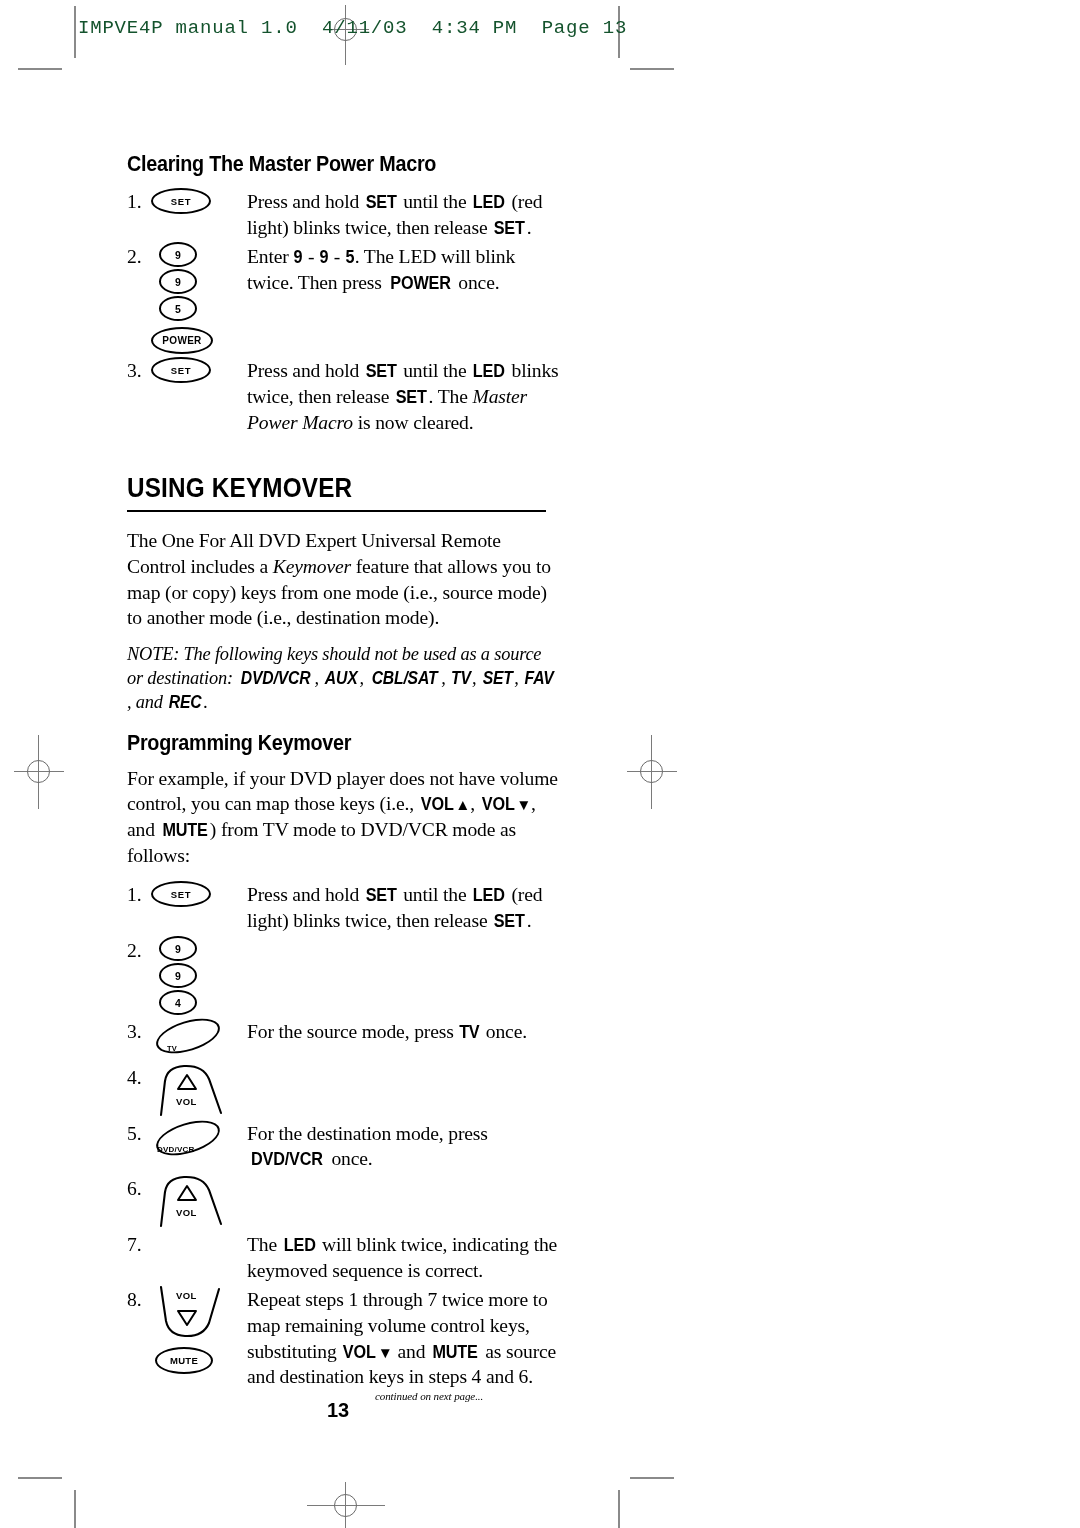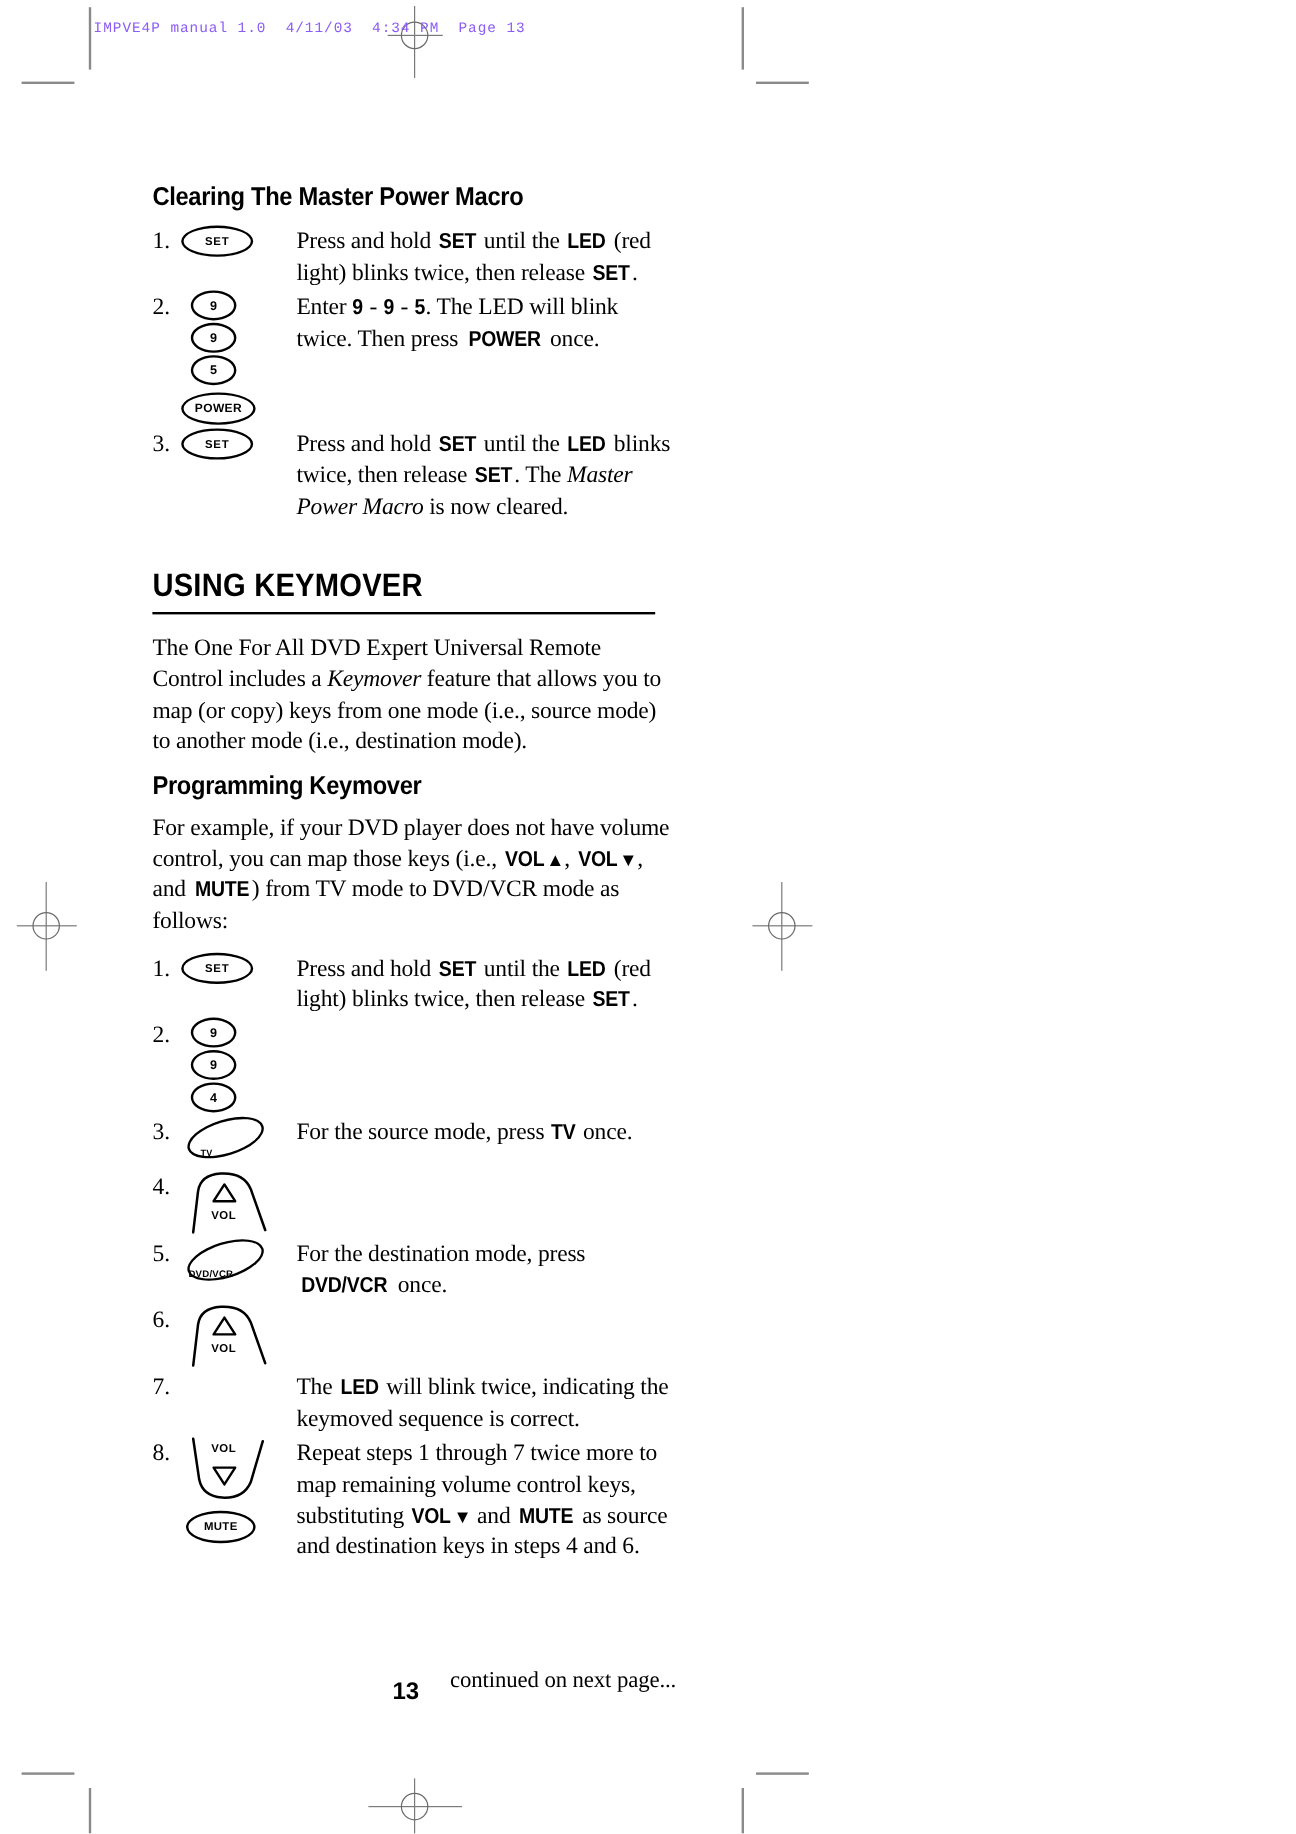--- a/index.html
+++ b/index.html
@@ -35,23 +35,23 @@
     position: absolute;
     background: #7a7a7a;
   }
 
   
   .slug {
     position: absolute;
     left: 78px;
     top: 17px;
     font-family: "Liberation Mono", monospace;
-    font-size: 12px;
+    font-size: 19px;
     letter-spacing: 0.8px;
-    color: #8b5cf6;
+    color: #14532d;
     white-space: pre;
   }
 
   
   .content {
     position: absolute;
     left: 127px;
     top: 152px;
     width: 432px;
   }
@@ -223,21 +223,22 @@
     left: 327px;
     top: 1399px;
     font-family: "Liberation Sans", sans-serif;
     font-weight: bold;
     font-size: 20px;
   }
   .continued {
     position: absolute;
     left: 375px;
     top: 1390px;
-    font-size: 19px;
+    font-size: 11px;
+    font-style: italic;
     letter-spacing: -0.1px;
   }
 </style>
 </head>
 <body>
 
 <div class="crop-line" style="left:74px; top:6px; width:1.6px; height:52px;"></div>
 <div class="crop-line" style="left:18px; top:68px; width:44px; height:1.6px;"></div>
 <div class="crop-line" style="left:618px; top:6px; width:1.6px; height:52px;"></div>
 <div class="crop-line" style="left:630px; top:68px; width:44px; height:1.6px;"></div>
@@ -303,20 +304,21 @@
       </div>
     </div>
 
   <div style="height:36px"></div>
 
   <h1 class="main-head">USING KEYMOVER</h1>
   <hr class="head-rule">
 
   <p class="body">The One For All DVD Expert Universal Remote Control includes a <span class="em">Keymover</span> feature that allows you to map (or copy) keys from one mode (i.e., source mode) to another mode (i.e., destination mode).</p>
 
+  <p class="note">NOTE: The following keys should not be used as a source or destination: <span class="ki">DVD/VCR</span>, <span class="ki">AUX</span>, <span class="ki">CBL/SAT</span>, <span class="ki">TV</span>, <span class="ki">SET</span>, <span class="ki">FAV</span>, and <span class="ki">REC</span>.</p>
 
   <h2 class="sub-head">Programming Keymover</h2>
 
   <p class="body">For example, if your DVD player does not have volume control, you can map those keys (i.e., <span><span class="k">VOL</span><span class="tri-up"></span></span>, <span><span class="k">VOL</span><span class="tri-down"></span></span>, and <span class="k">MUTE</span>) from TV mode to DVD/VCR mode as follows:</p>
 
   <div class="steps">
       <div class="step">
         <div class="step-num">1.</div>
         <div class="step-key">
           <div class="key-pill key-set">SET</div>

